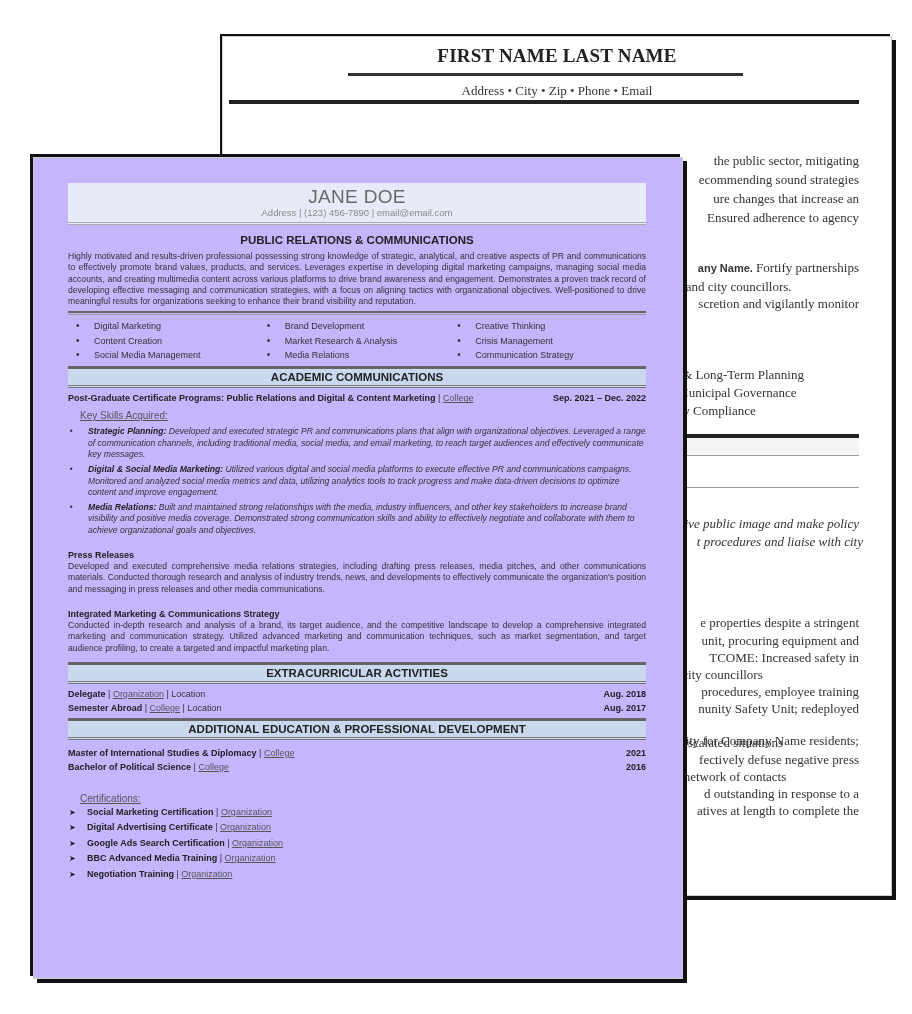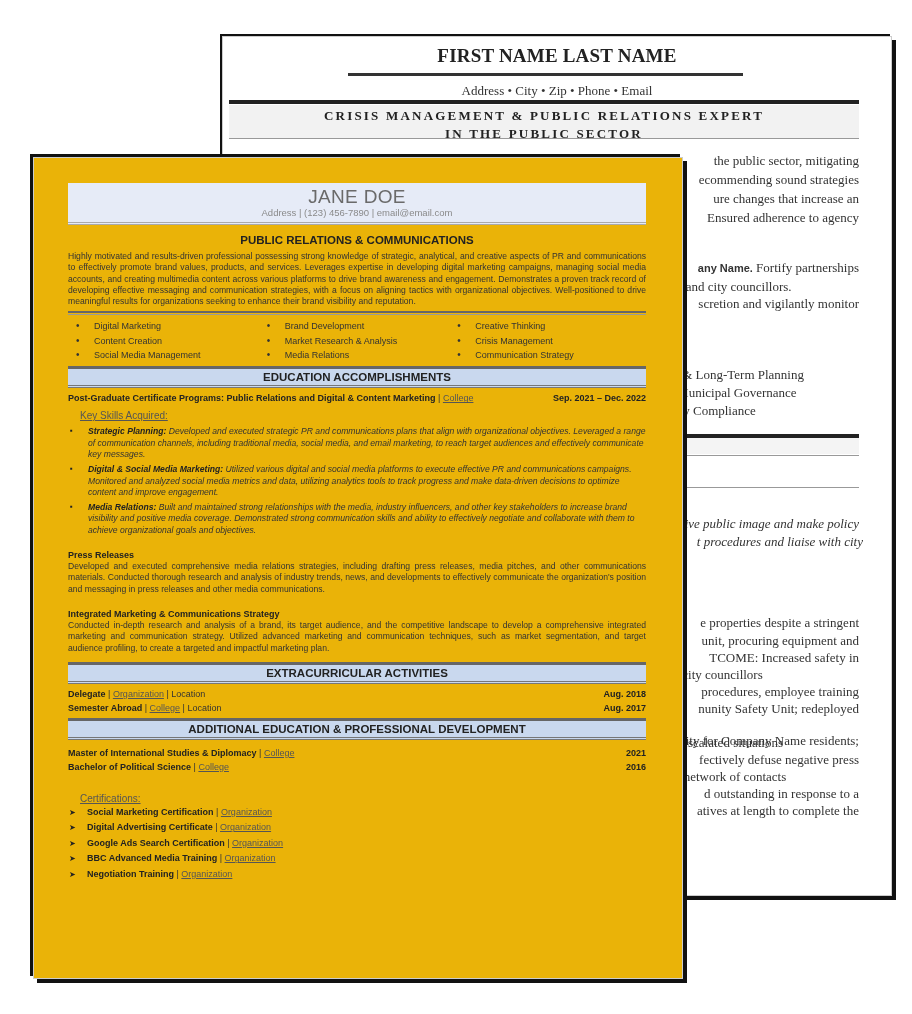--- a/index.html
+++ b/index.html
@@ -22,21 +22,21 @@
   .bp-text { position: absolute; font-size: 13px; line-height: 19px; text-align: right; color: #333; white-space: nowrap; }
   .bp-text i { font-style: italic; }
   .bp-text b.sans { font-family: "Liberation Sans", sans-serif; font-size: 11px; }
   .bp-rule-thick { position: absolute; left: 440px; right: 32px; height: 4px; background: #222; }
   .bp-rule-thin { position: absolute; left: 440px; right: 32px; height: 1px; background: #999; }
   .bp-band { position: absolute; left: 440px; right: 32px; height: 16px; background: #f4f4f4; }
 
   
   .front-page {
     position: absolute; left: 33px; top: 157px; width: 650px; height: 822px;
-    background: #eab308; border: 1px solid #ccc;
+    background: #c4b5fd; border: 1px solid #ccc;
     box-shadow: -3px -3px 0 #111, 4px 4px 0 #111;
     font-family: "Liberation Sans", sans-serif; color: #222;
   }
   .fp-inner { position: absolute; left: 34px; right: 36px; top: 25px; }
   .fp-header { background: #e6ebf7; height: 42px; text-align: center; border-bottom: 3px double #aaa; }
   .fp-name { font-size: 19px; color: #6a6a6a; padding-top: 4px; line-height: 20px; letter-spacing: 0.3px; }
   .fp-contact { font-size: 9.5px; color: #8a8a8a; line-height: 12px; }
   .fp-title { text-align: center; font-weight: bold; font-size: 11.5px; margin-top: 9px; color:#222; }
   .fp-summary { font-size: 8.6px; line-height: 11.3px; text-align: justify; margin-top: 5px; color: #333; }
   .rule-double { height: 4px; border-top: 2px solid #666; border-bottom: 1px solid #999; margin-top: 4px; }
@@ -58,24 +58,20 @@
   .cert-list .ci::before { content: "➤"; position: absolute; left: 1px; font-size: 8px; color:#222; }
 </style>
 </head>
 <body>
 
 <div class="back-page">
   <div class="bp-name">FIRST NAME LAST NAME</div>
   <div class="bp-name-rule"></div>
   <div class="bp-contact">Address • City • Zip • Phone • Email</div>
   <div class="bp-thick-rule"></div>
-  <div class="bp-headline-box">
-    <div class="bp-headline">CRISIS MANAGEMENT &amp; PUBLIC RELATIONS EXPERT</div>
-    <div class="bp-headline">IN THE PUBLIC SECTOR</div>
-  </div>
 
   <div class="bp-text" style="left:6px; top:114px; text-align:left; color:#333;">A versatile executive-level individual offering a career-long record within</div>
   <div class="bp-text" style="right:32px; top:114px;">the public sector, mitigating</div>
   <div class="bp-text" style="right:32px; top:133px;">ecommending sound strategies</div>
   <div class="bp-text" style="right:32px; top:152px;">ure changes that increase an</div>
   <div class="bp-text" style="right:32px; top:171px;">Ensured adherence to agency</div>
 
   <div class="bp-text" style="right:32px; top:221px;"><b class="sans">any Name.</b><span> Fortify partnerships</span></div>
   <div class="bp-text" style="left:448px; top:240px; text-align:left;">ce and city councillors.</div>
   <div class="bp-text" style="right:32px; top:257px;">scretion and vigilantly monitor</div>
@@ -123,21 +119,21 @@
       <div>Brand Development</div>
       <div>Creative Thinking</div>
       <div>Content Creation</div>
       <div>Market Research &amp; Analysis</div>
       <div>Crisis Management</div>
       <div>Social Media Management</div>
       <div>Media Relations</div>
       <div>Communication Strategy</div>
     </div>
 
-    <div class="section-head">EDUCATION ACCOMPLISHMENTS</div>
+    <div class="section-head">ACADEMIC COMMUNICATIONS</div>
     <div class="row-between" style="margin-top:3px;">
       <span><span class="b">Post-Graduate Certificate Programs: Public Relations and Digital &amp; Content Marketing</span><span> | </span><span class="u">College</span></span>
       <span class="b">Sep. 2021 – Dec. 2022</span>
     </div>
     <div class="sub-label">Key Skills Acquired:</div>
     <div class="bullet-list">
       <div class="bi"><span class="b">Strategic Planning:</span><span> Developed and executed strategic PR and communications plans that align with organizational objectives. Leveraged a range of communication channels, including traditional media, social media, and email marketing, to reach target audiences and effectively communicate key messages.</span></div>
       <div class="bi"><span class="b">Digital &amp; Social Media Marketing:</span><span> Utilized various digital and social media platforms to execute effective PR and communications campaigns. Monitored and analyzed social media metrics and data, utilizing analytics tools to track progress and make data-driven decisions to optimize content and improve engagement.</span></div>
       <div class="bi"><span class="b">Media Relations:</span><span> Built and maintained strong relationships with the media, industry influencers, and other key stakeholders to increase brand visibility and positive media coverage. Demonstrated strong communication skills and ability to effectively negotiate and collaborate with them to achieve organizational goals and objectives.</span></div>
     </div>

